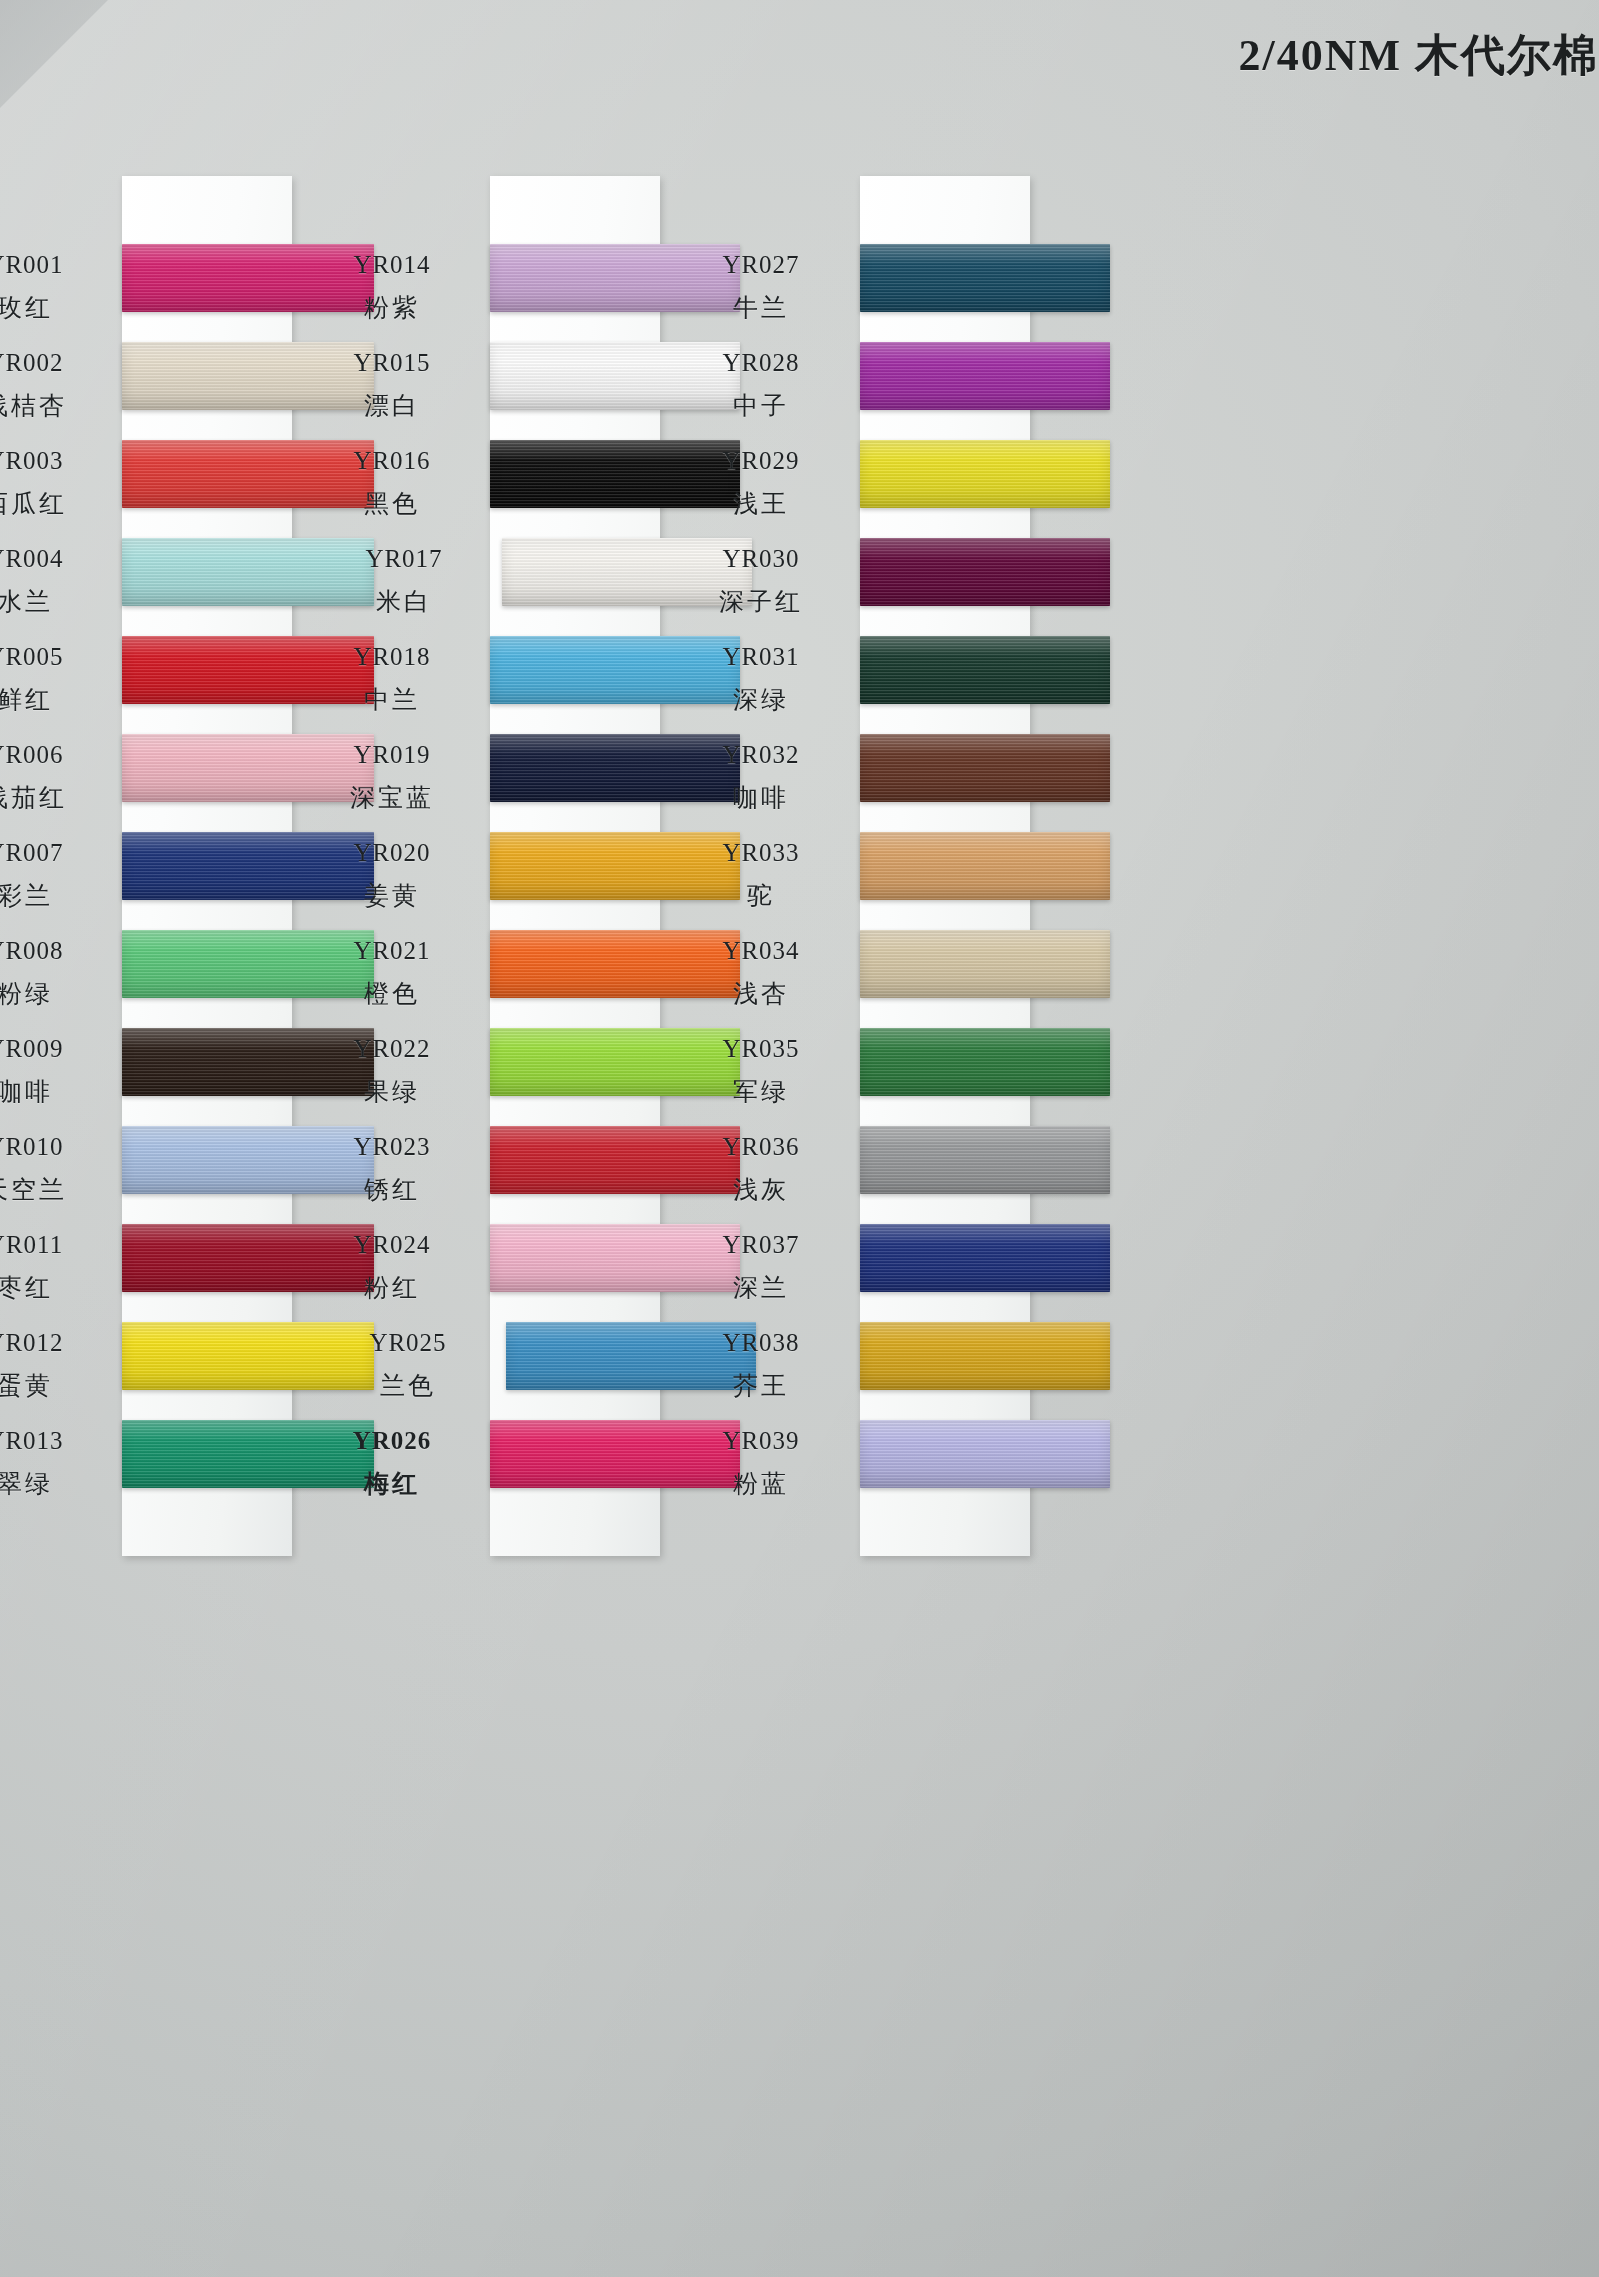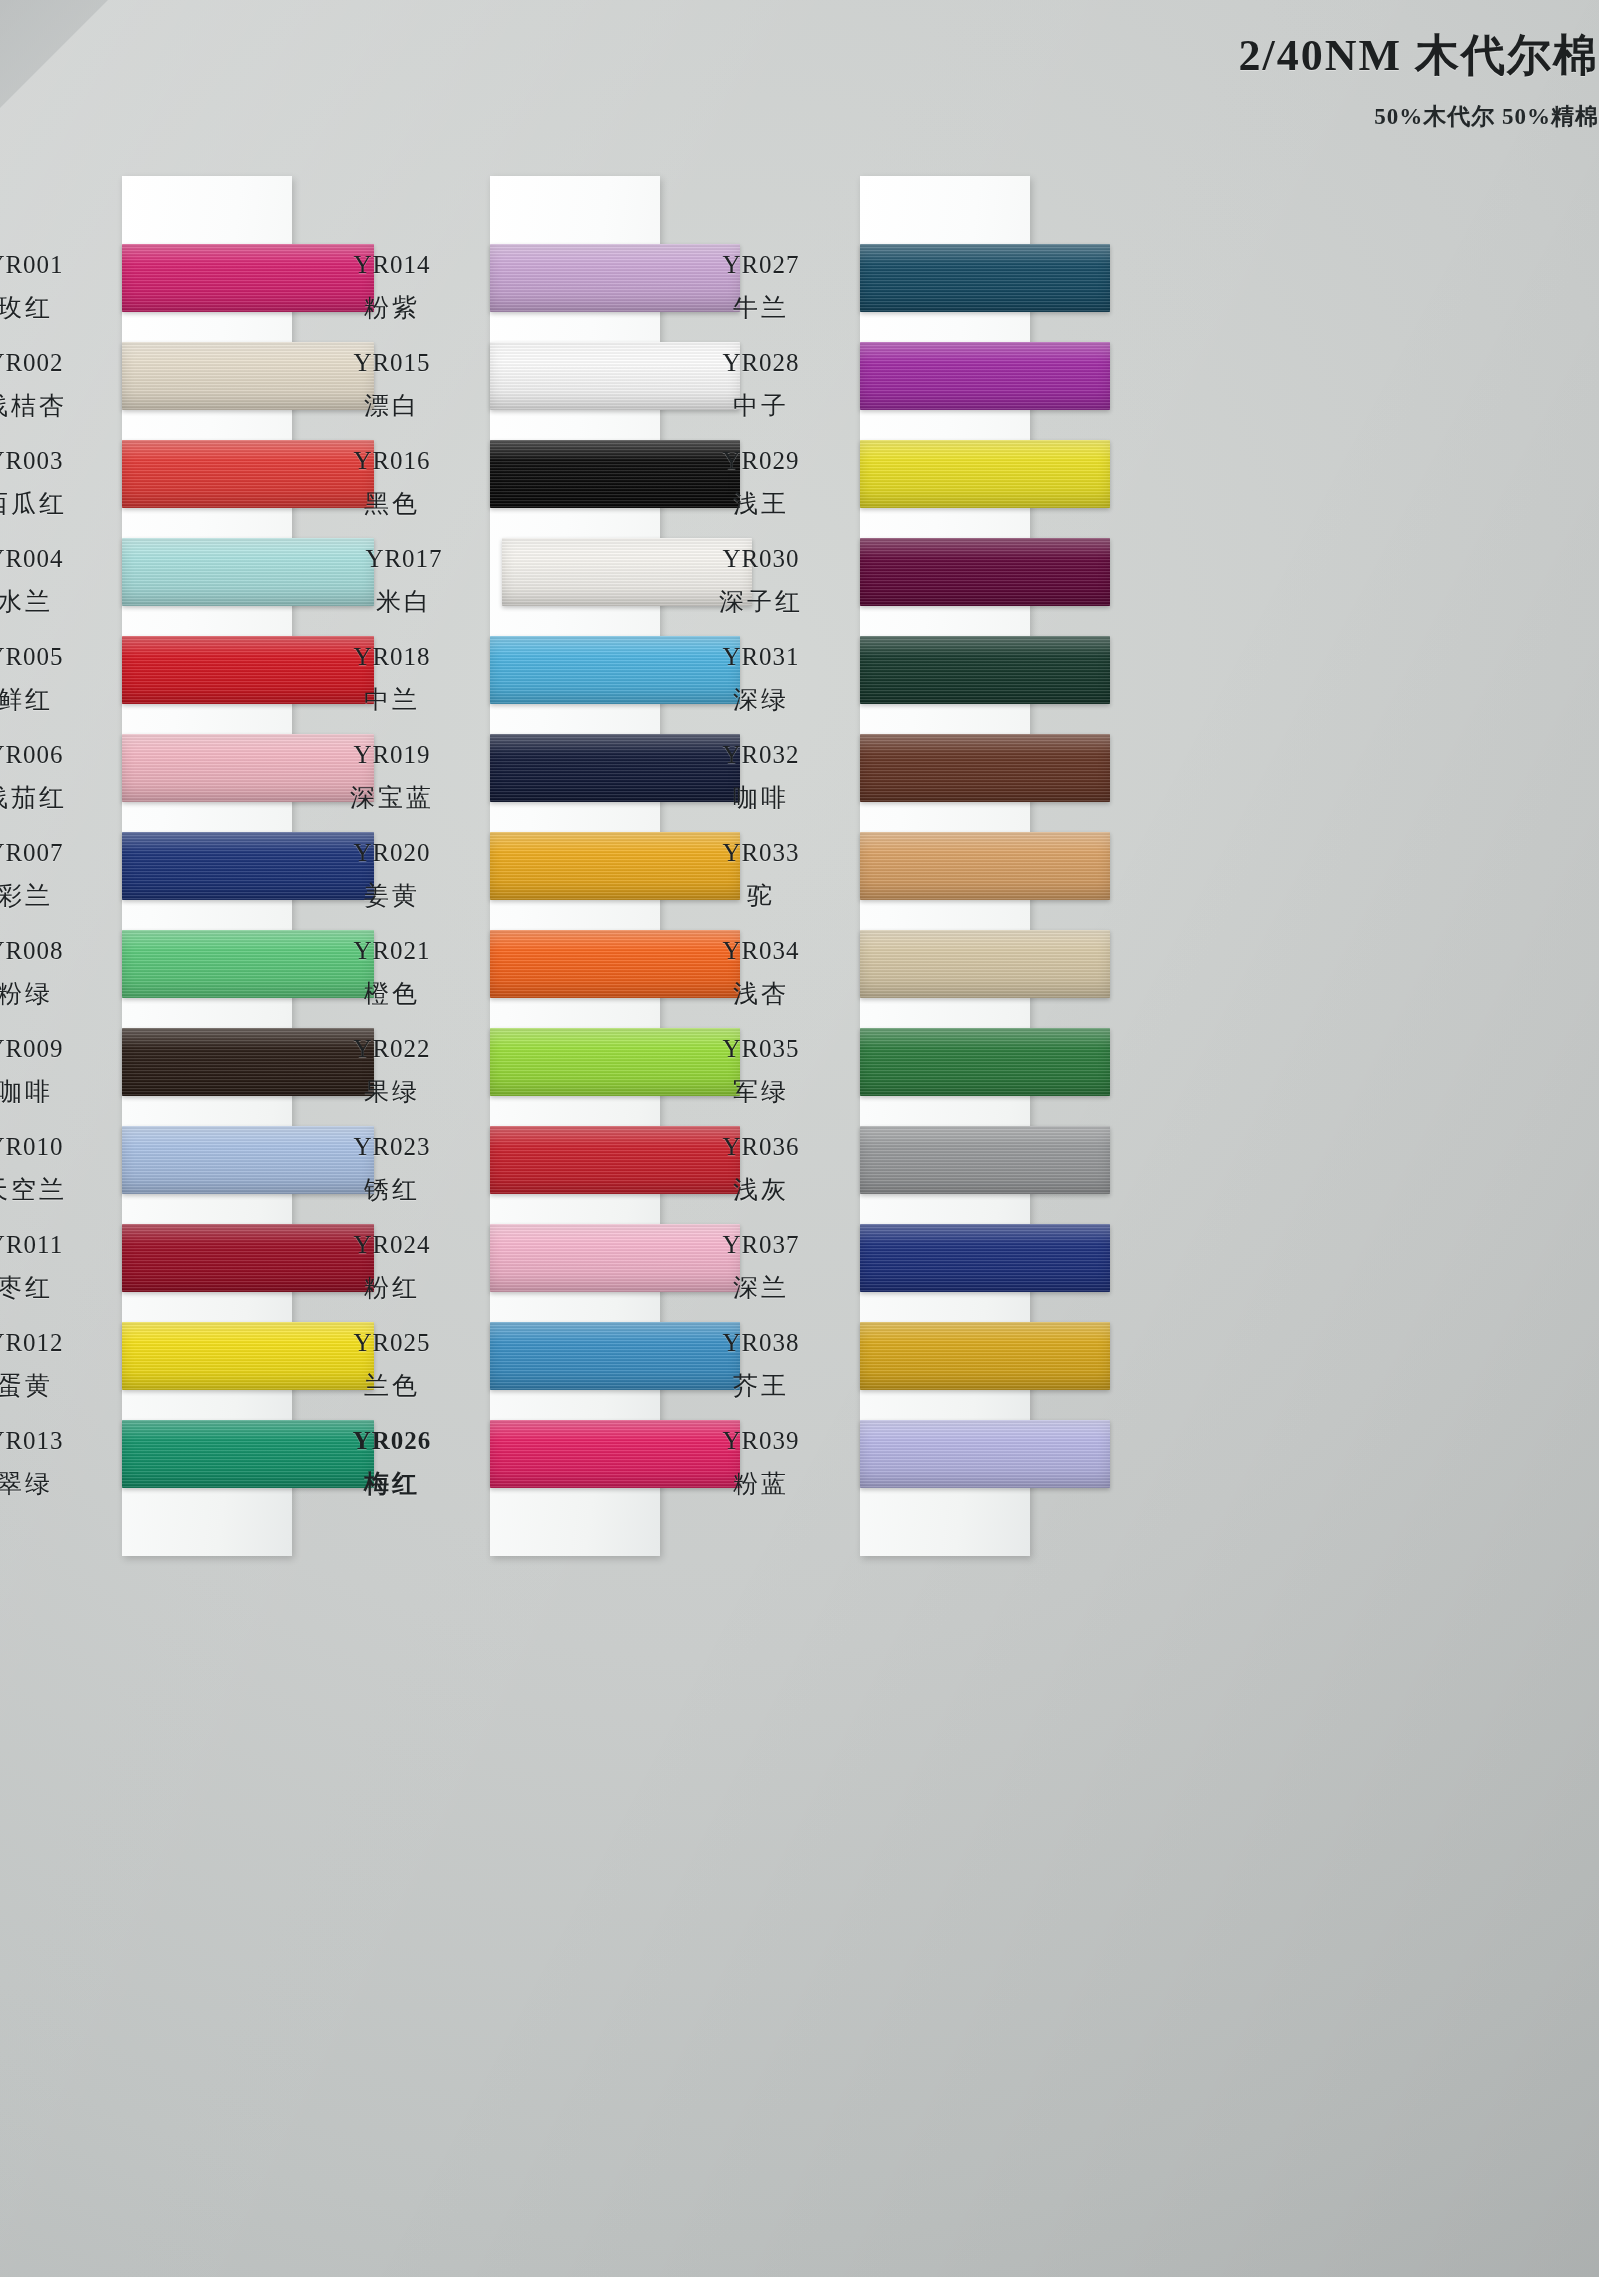--- a/index.html
+++ b/index.html
@@ -96,21 +96,20 @@
   #col-3 .yarn{left:98px;width:250px;}
 </style>
 </head>
 <body>
 
 <div id="board">
   <div id="corner-clip"></div>
 
   <div id="header">
     <div id="title">2/40NM 木代尔棉</div>
-    <div id="subtitle">50%木代尔 50%精棉</div>
   </div>
 
   <div class="column" id="col-1">
     <div class="card-strip"></div>
     <div class="swatch-list">
         <div class="row" style="position: absolute; left: 0px; top: 62px; width: 440px;">
           <div class="label">
             <span class="code">YR001</span>
             <span class="cname">玫红</span>
           </div>
@@ -276,21 +275,21 @@
           </div>
           <div class="yarn" style="top: 6px; background: rgb(201, 32, 44);"></div>
         </div>
         <div class="row" style="position: absolute; left: 0px; top: 1042px; width: 440px;">
           <div class="label">
             <span class="code">YR024</span>
             <span class="cname">粉红</span>
           </div>
           <div class="yarn" style="top: 6px; background: rgb(246, 181, 205);"></div>
         </div>
-        <div class="row" style="position: absolute; left: 0px; top: 1140px; width: 440px;">
+        <div class="row" style="position: absolute; left: 16px; top: 1140px; width: 440px;">
           <div class="label">
             <span class="code">YR025</span>
             <span class="cname">兰色</span>
           </div>
           <div class="yarn" style="top: 6px; background: rgb(58, 143, 196);"></div>
         </div>
         <div class="row" style="position: absolute; left: 0px; top: 1238px; width: 440px; font-weight: bold;">
           <div class="label">
             <span class="code">YR026</span>
             <span class="cname">梅红</span>

